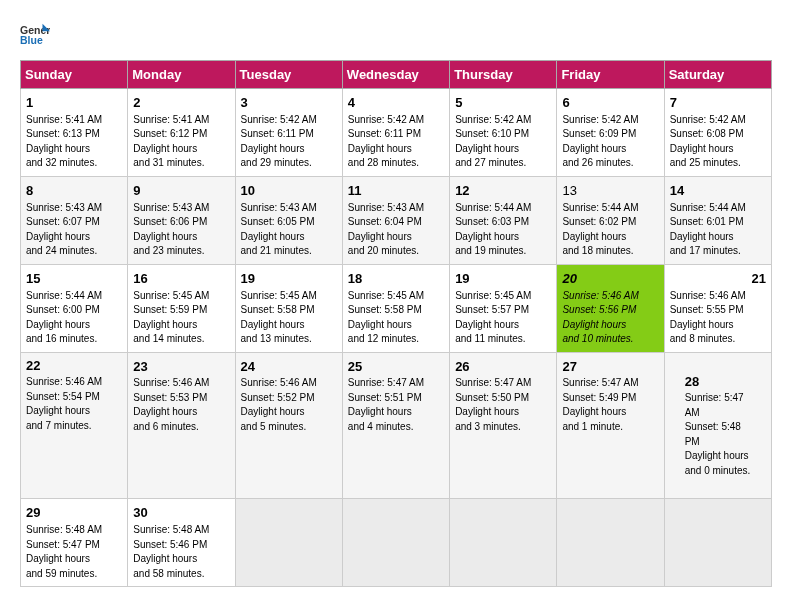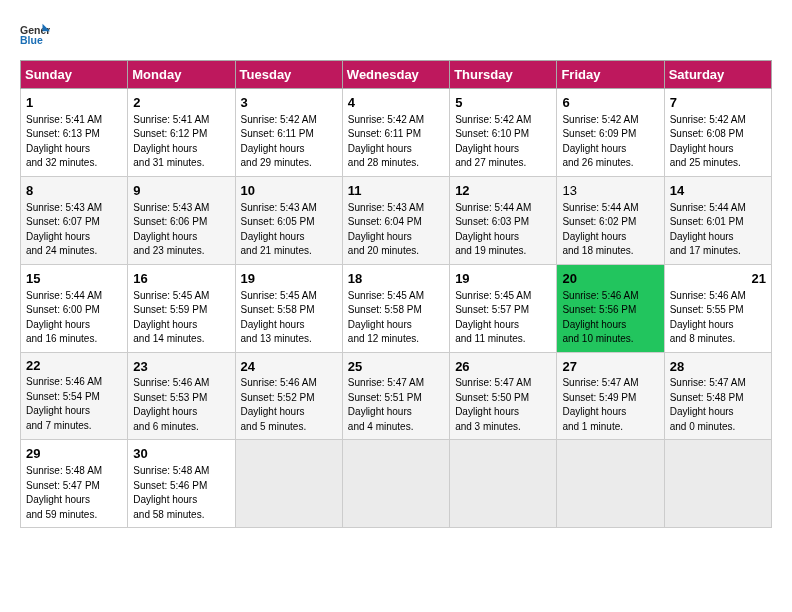--- a/index.html
+++ b/index.html
@@ -172,21 +172,21 @@
           <div>Sunrise: 5:45 AM<br>Sunset: 5:58 PM<br>Daylight hours<br>and 13 minutes.</div>
         </td>
         <td style="vertical-align: top; padding: 5px; border: 1px solid rgb(204, 204, 204); font-size: 10px; line-height: 1.45; background: rgb(255, 255, 255);">
           <span style="font-size: 13px; font-weight: bold; display: block;">18</span>
           <div>Sunrise: 5:45 AM<br>Sunset: 5:58 PM<br>Daylight hours<br>and 12 minutes.</div>
         </td>
         <td style="vertical-align: top; padding: 5px; border: 1px solid rgb(204, 204, 204); font-size: 10px; line-height: 1.45; background: rgb(255, 255, 255);">
           <span style="font-size: 13px; font-weight: bold; display: block;">19</span>
           <div>Sunrise: 5:45 AM<br>Sunset: 5:57 PM<br>Daylight hours<br>and 11 minutes.</div>
         </td>
-        <td style="vertical-align: top; padding: 5px; border: 1px solid rgb(204, 204, 204); font-size: 10px; line-height: 1.45; background: #22c55e;">
+        <td style="vertical-align: top; padding: 5px; border: 1px solid rgb(204, 204, 204); font-size: 10px; line-height: 1.45; background: #84cc16; font-style: italic;">
           <span style="font-size: 13px; font-weight: bold; display: block;">20</span>
           <div>Sunrise: 5:46 AM<br>Sunset: 5:56 PM<br>Daylight hours<br>and 10 minutes.</div>
         </td>
         <td style="vertical-align: top; padding: 5px; border: 1px solid rgb(204, 204, 204); font-size: 10px; line-height: 1.45; background: rgb(255, 255, 255);">
           <span style="font-size: 13px; font-weight: bold; display: block; text-align: right;">21</span>
           <div>Sunrise: 5:46 AM<br>Sunset: 5:55 PM<br>Daylight hours<br>and 8 minutes.</div>
         </td>
       </tr>
       <tr style="background: rgb(245, 245, 245);">
         <td style="vertical-align: top; border: 1px solid rgb(204, 204, 204); font-size: 10px; line-height: 1.45; background: rgb(245, 245, 245);">
@@ -206,21 +206,21 @@
           <div>Sunrise: 5:47 AM<br>Sunset: 5:51 PM<br>Daylight hours<br>and 4 minutes.</div>
         </td>
         <td style="vertical-align: top; padding: 5px; border: 1px solid rgb(204, 204, 204); font-size: 10px; line-height: 1.45; background: rgb(245, 245, 245);">
           <span style="font-size: 13px; font-weight: bold; display: block;">26</span>
           <div>Sunrise: 5:47 AM<br>Sunset: 5:50 PM<br>Daylight hours<br>and 3 minutes.</div>
         </td>
         <td style="vertical-align: top; padding: 5px; border: 1px solid rgb(204, 204, 204); font-size: 10px; line-height: 1.45; background: rgb(245, 245, 245);">
           <span style="font-size: 13px; font-weight: bold; display: block;">27</span>
           <div>Sunrise: 5:47 AM<br>Sunset: 5:49 PM<br>Daylight hours<br>and 1 minute.</div>
         </td>
-        <td style="vertical-align: top; padding: 5px; border: 1px solid rgb(204, 204, 204); font-size: 10px; line-height: 1.45; background: rgb(245, 245, 245); margin-left: 23px;">
+        <td style="vertical-align: top; padding: 20px; border: 1px solid rgb(204, 204, 204); font-size: 10px; line-height: 1.45; background: rgb(245, 245, 245); margin-left: 23px;">
           <span style="font-size: 13px; font-weight: bold; display: block;">28</span>
           <div>Sunrise: 5:47 AM<br>Sunset: 5:48 PM<br>Daylight hours<br>and 0 minutes.</div>
         </td>
       </tr>
       <tr style="background: rgb(255, 255, 255);">
         <td style="vertical-align: top; padding: 5px; border: 1px solid rgb(204, 204, 204); font-size: 10px; line-height: 1.45; background: rgb(255, 255, 255);">
           <span style="font-size: 13px; font-weight: bold; display: block;">29</span>
           <div>Sunrise: 5:48 AM<br>Sunset: 5:47 PM<br>Daylight hours<br>and 59 minutes.</div>
         </td>
         <td style="vertical-align: top; padding: 5px; border: 1px solid rgb(204, 204, 204); font-size: 10px; line-height: 1.45; background: rgb(255, 255, 255);">

